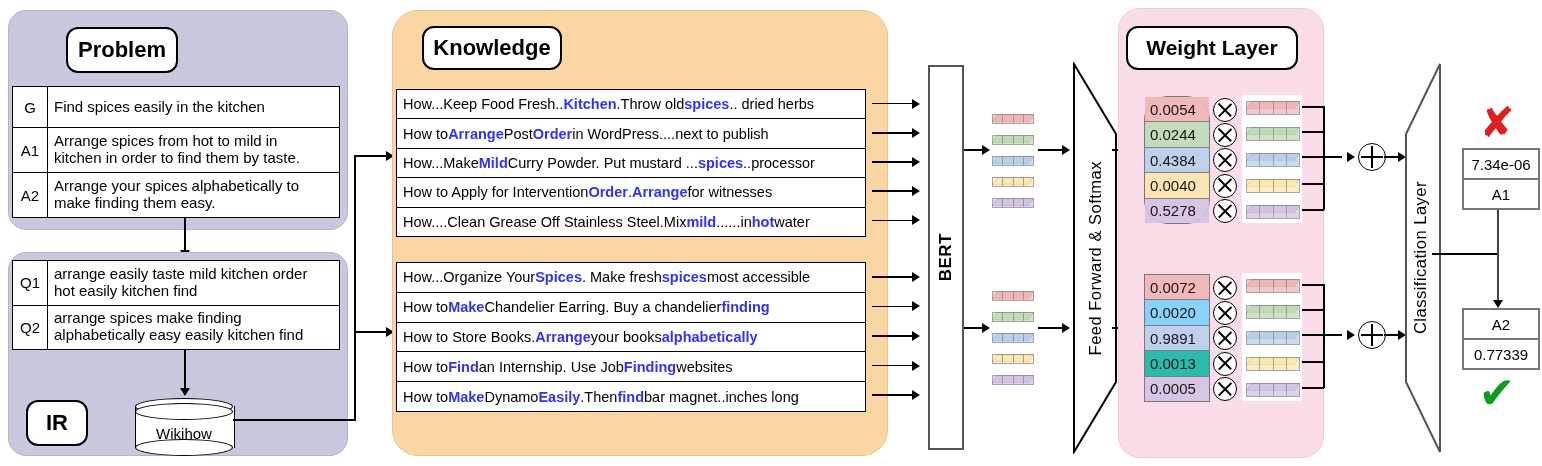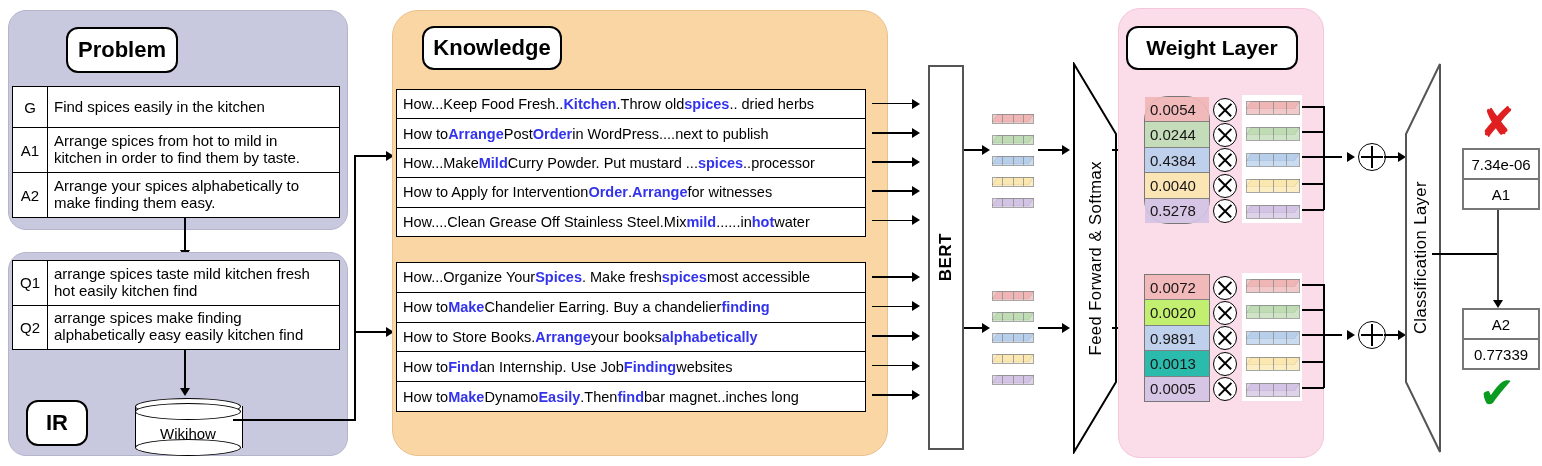--- a/index.html
+++ b/index.html
@@ -140,38 +140,38 @@
 </div>
 
 <div class="vline" style="left:184px;top:218px;height:36px;"></div>
 <div class="arrowD" style="left:180px;top:250px;"></div>
 
 <div class="abs panel panel-ir" style="left:8px;top:252px;width:340px;height:204px;"></div>
 
 <div class="abs qtable" style="left:12px;top:260px;width:328px;height:90px;">
   <div class="qrow">
     <div class="qkey">Q1</div>
-    <div class="qval">arrange spices taste mild kitchen fresh
+    <div class="qval">arrange easily taste mild kitchen order
 hot easily kitchen find</div>
   </div>
   <div class="qrow">
     <div class="qkey">Q2</div>
     <div class="qval">arrange spices make finding
 alphabetically easy easily kitchen find</div>
   </div>
 </div>
 
 <div class="vline" style="left:184px;top:350px;height:44px;"></div>
 <div class="arrowD" style="left:180px;top:388px;"></div>
 
 <div class="abs chip" style="left:26px;top:400px;width:62px;height:46px;font-size:22px;">
   <span>IR</span>
 </div>
 
-<div class="cyl" style="left:135px;top:398px;width:98px;height:58px;padding-left:8px;">
+<div class="cyl" style="left:135px;top:398px;width:98px;height:58px;">
   <div class="body"></div>
   <div class="ell" style="top:0;"></div>
   <div class="ell" style="top:5px;"></div>
   <div class="ell" style="bottom:0;"></div>
   <div class="lbl">Wikihow</div>
 </div>
 
 <div class="hline" style="left:233px;top:419px;width:122px;"></div>
 <div class="vline" style="left:354px;top:155px;height:266px;"></div>
 <div class="hline" style="left:354px;top:155px;width:38px;"></div>
@@ -411,21 +411,21 @@
 
 <div class="wcol" style="left:1144px;top:96px;width:64px;height:126px;border-radius:24px;">
     <div class="wcell" style="background: rgb(240, 182, 182); opacity: 0.9;">0.0054</div>
     <div class="wcell" style="background: rgb(191, 220, 180); opacity: 0.9;">0.0244</div>
     <div class="wcell" style="background: rgb(184, 207, 236); opacity: 0.9;">0.4384</div>
     <div class="wcell" style="background: rgb(251, 231, 176); opacity: 0.9;">0.0040</div>
     <div class="wcell" style="background: rgb(211, 195, 228); opacity: 0.9;">0.5278</div>
   </div>
 <div class="wcol" style="left:1144px;top:274px;width:64px;height:126px;">
     <div class="wcell" style="background: rgb(240, 182, 182); opacity: 0.9;">0.0072</div>
-    <div class="wcell" style="background: #bef264; opacity: 0.9;">0.0020</div>
+    <div class="wcell" style="background: #7dd3fc; opacity: 0.9;">0.0020</div>
     <div class="wcell" style="background: rgb(184, 207, 236); opacity: 0.9;">0.9891</div>
     <div class="wcell" style="background: #14b8a6; opacity: 0.9;">0.0013</div>
     <div class="wcell" style="background: rgb(211, 195, 228); opacity: 0.9;">0.0005</div>
   </div>
 
 <div class="abs" style="left:1212px;top:96px;width:26px;height:126px;">
     <div class="opcircle times" style="left: 1px; top: 2px; width: 22px; height: 22px;"></div>
     <div class="opcircle times" style="left: 1px; top: 27.2px; width: 22px; height: 22px;"></div>
     <div class="opcircle times" style="left: 1px; top: 52.4px; width: 22px; height: 22px;"></div>
     <div class="opcircle times" style="left: 1px; top: 77.6px; width: 22px; height: 22px;"></div>

